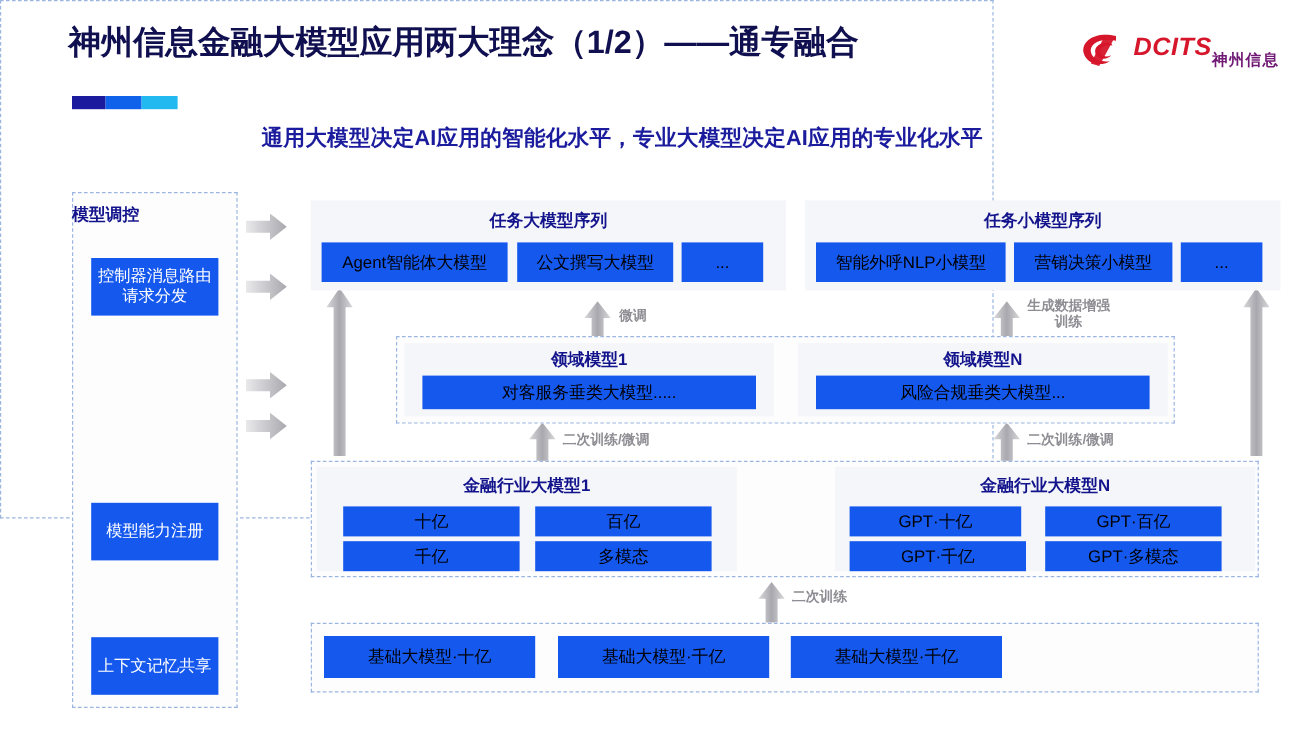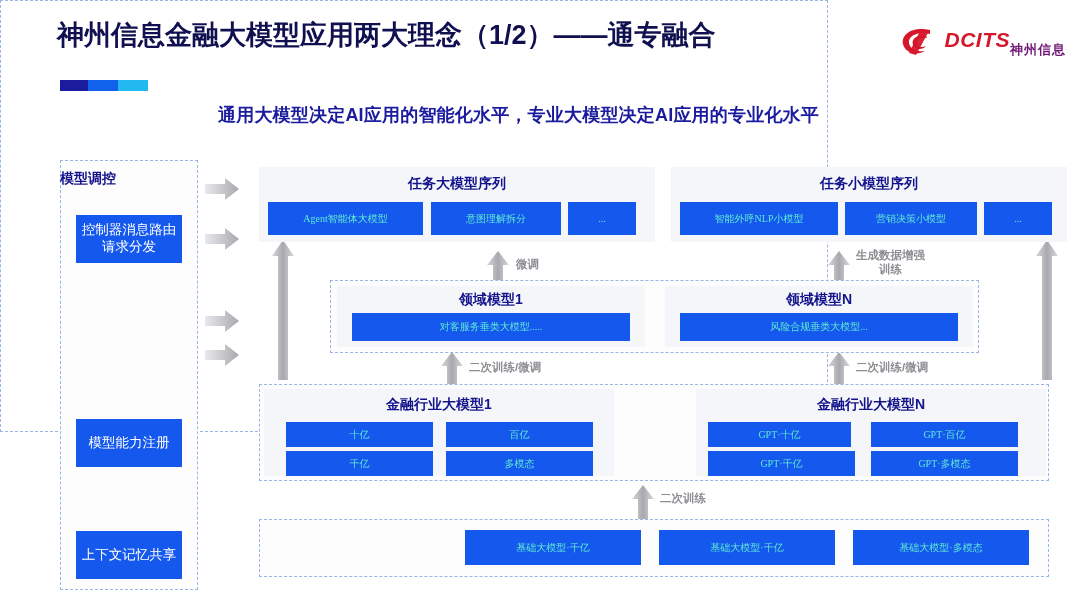--- a/index.html
+++ b/index.html
@@ -36,23 +36,23 @@
   .logo { position: absolute; right: 14px; top: 22px; display: flex; align-items: center; gap: 6px; }
   .logo-mark { width: 40px; height: 40px; }
   .logo-text { display: flex; line-height: 1; }
   .logo-en { font-size: 21px; font-weight: bold; color: #d6162b; font-style: italic; letter-spacing: .5px; }
   .logo-cn { font-size: 13px; font-weight: bold; color: #701a75; letter-spacing: 1px; margin-top: 14px; }
 
   
   .dashed { border: 1px dashed #9ab6e0; background: #fdfdfe; position: absolute; }
   .panel  { background: #f4f6f9; position: absolute; }
   .bluebox {
-    background: #1558ee; color: #5eead4; display: flex;
+    background: #1558ee; color: #000000; display: flex;
     align-items: center; justify-content: center; text-align: center;
-    font-size: 10px; line-height: 1.15; position: absolute; font-family: Liberation Serif, serif;
+    font-size: 14px; line-height: 1.15; position: absolute;
   }
   .grouptitle {
     position: absolute; text-align: center; font-size: 14px;
     font-weight: bold; color: #13138c; white-space: nowrap;
   }
 
   
   .sidebar-frame { left: 60px; top: 160px; width: 138px; height: 430px; }
   .sidebar-title {
     position: absolute; left: 60px; top: 170px; width: 138px;
@@ -167,21 +167,21 @@
   <div class="arrow-label" style="left:856px; top:360px">二次训练/微调</div>
 
   <svg class="arrow-u" style="left:632px; top:485px" viewBox="0 0 22 34">
       <path d="M11 0 L22 14 L16 14 L16 34 L6 34 L6 14 L0 14 Z" fill="url(#gu)"></path>
     </svg>
   <div class="arrow-label" style="left:660px; top:491px">二次训练</div>
 
   <div class="panel" style="left:259px; top:167px; width:396px; height:75px"></div>
   <div class="grouptitle" style="left:259px; top:175px; width:396px">任务大模型序列</div>
   <div class="bluebox" style="left:268px; top:202px; width:155px; height:33px">Agent智能体大模型</div>
-  <div class="bluebox" style="left:431px; top:202px; width:130px; height:33px">意图理解拆分</div>
+  <div class="bluebox" style="left:431px; top:202px; width:130px; height:33px">公文撰写大模型</div>
   <div class="bluebox" style="left:568px; top:202px; width:68px;  height:33px">...</div>
 
   <div class="panel" style="left:671px; top:167px; width:396px; height:75px"></div>
   <div class="grouptitle" style="left:671px; top:175px; width:396px">任务小模型序列</div>
   <div class="bluebox" style="left:680px; top:202px; width:158px; height:33px">智能外呼NLP小模型</div>
   <div class="bluebox" style="left:845px; top:202px; width:132px; height:33px">营销决策小模型</div>
   <div class="bluebox" style="left:984px; top:202px; width:68px;  height:33px">...</div>
 
   <div class="dashed" style="left:330px; top:280px; width:649px; height:73px"></div>
   <div class="panel" style="left:337px; top:286px; width:308px; height:61px"></div>
@@ -202,17 +202,17 @@
   <div class="bluebox" style="left:446px; top:451px; width:147px; height:25px">多模态</div>
 
   <div class="panel" style="left:696px; top:389px; width:350px; height:87px"></div>
   <div class="grouptitle" style="left:696px; top:396px; width:350px">金融行业大模型N</div>
   <div class="bluebox" style="left:708px; top:422px; width:143px; height:25px">GPT·十亿</div>
   <div class="bluebox" style="left:871px; top:422px; width:147px; height:25px">GPT·百亿</div>
   <div class="bluebox" style="left:708px; top:451px; width:147px; height:25px">GPT·千亿</div>
   <div class="bluebox" style="left:871px; top:451px; width:147px; height:25px">GPT·多模态</div>
 
   <div class="dashed" style="left:259px; top:519px; width:790px; height:58px"></div>
+  <div class="bluebox" style="left:270px; top:530px; width:176px; height:35px">基础大模型·十亿</div>
   <div class="bluebox" style="left:465px; top:530px; width:176px; height:35px">基础大模型·千亿</div>
   <div class="bluebox" style="left:659px; top:530px; width:176px; height:35px">基础大模型·千亿</div>
-  <div class="bluebox" style="left:853px; top:530px; width:176px; height:35px">基础大模型·多模态</div>
 
 </div>
 
 </body></html>

